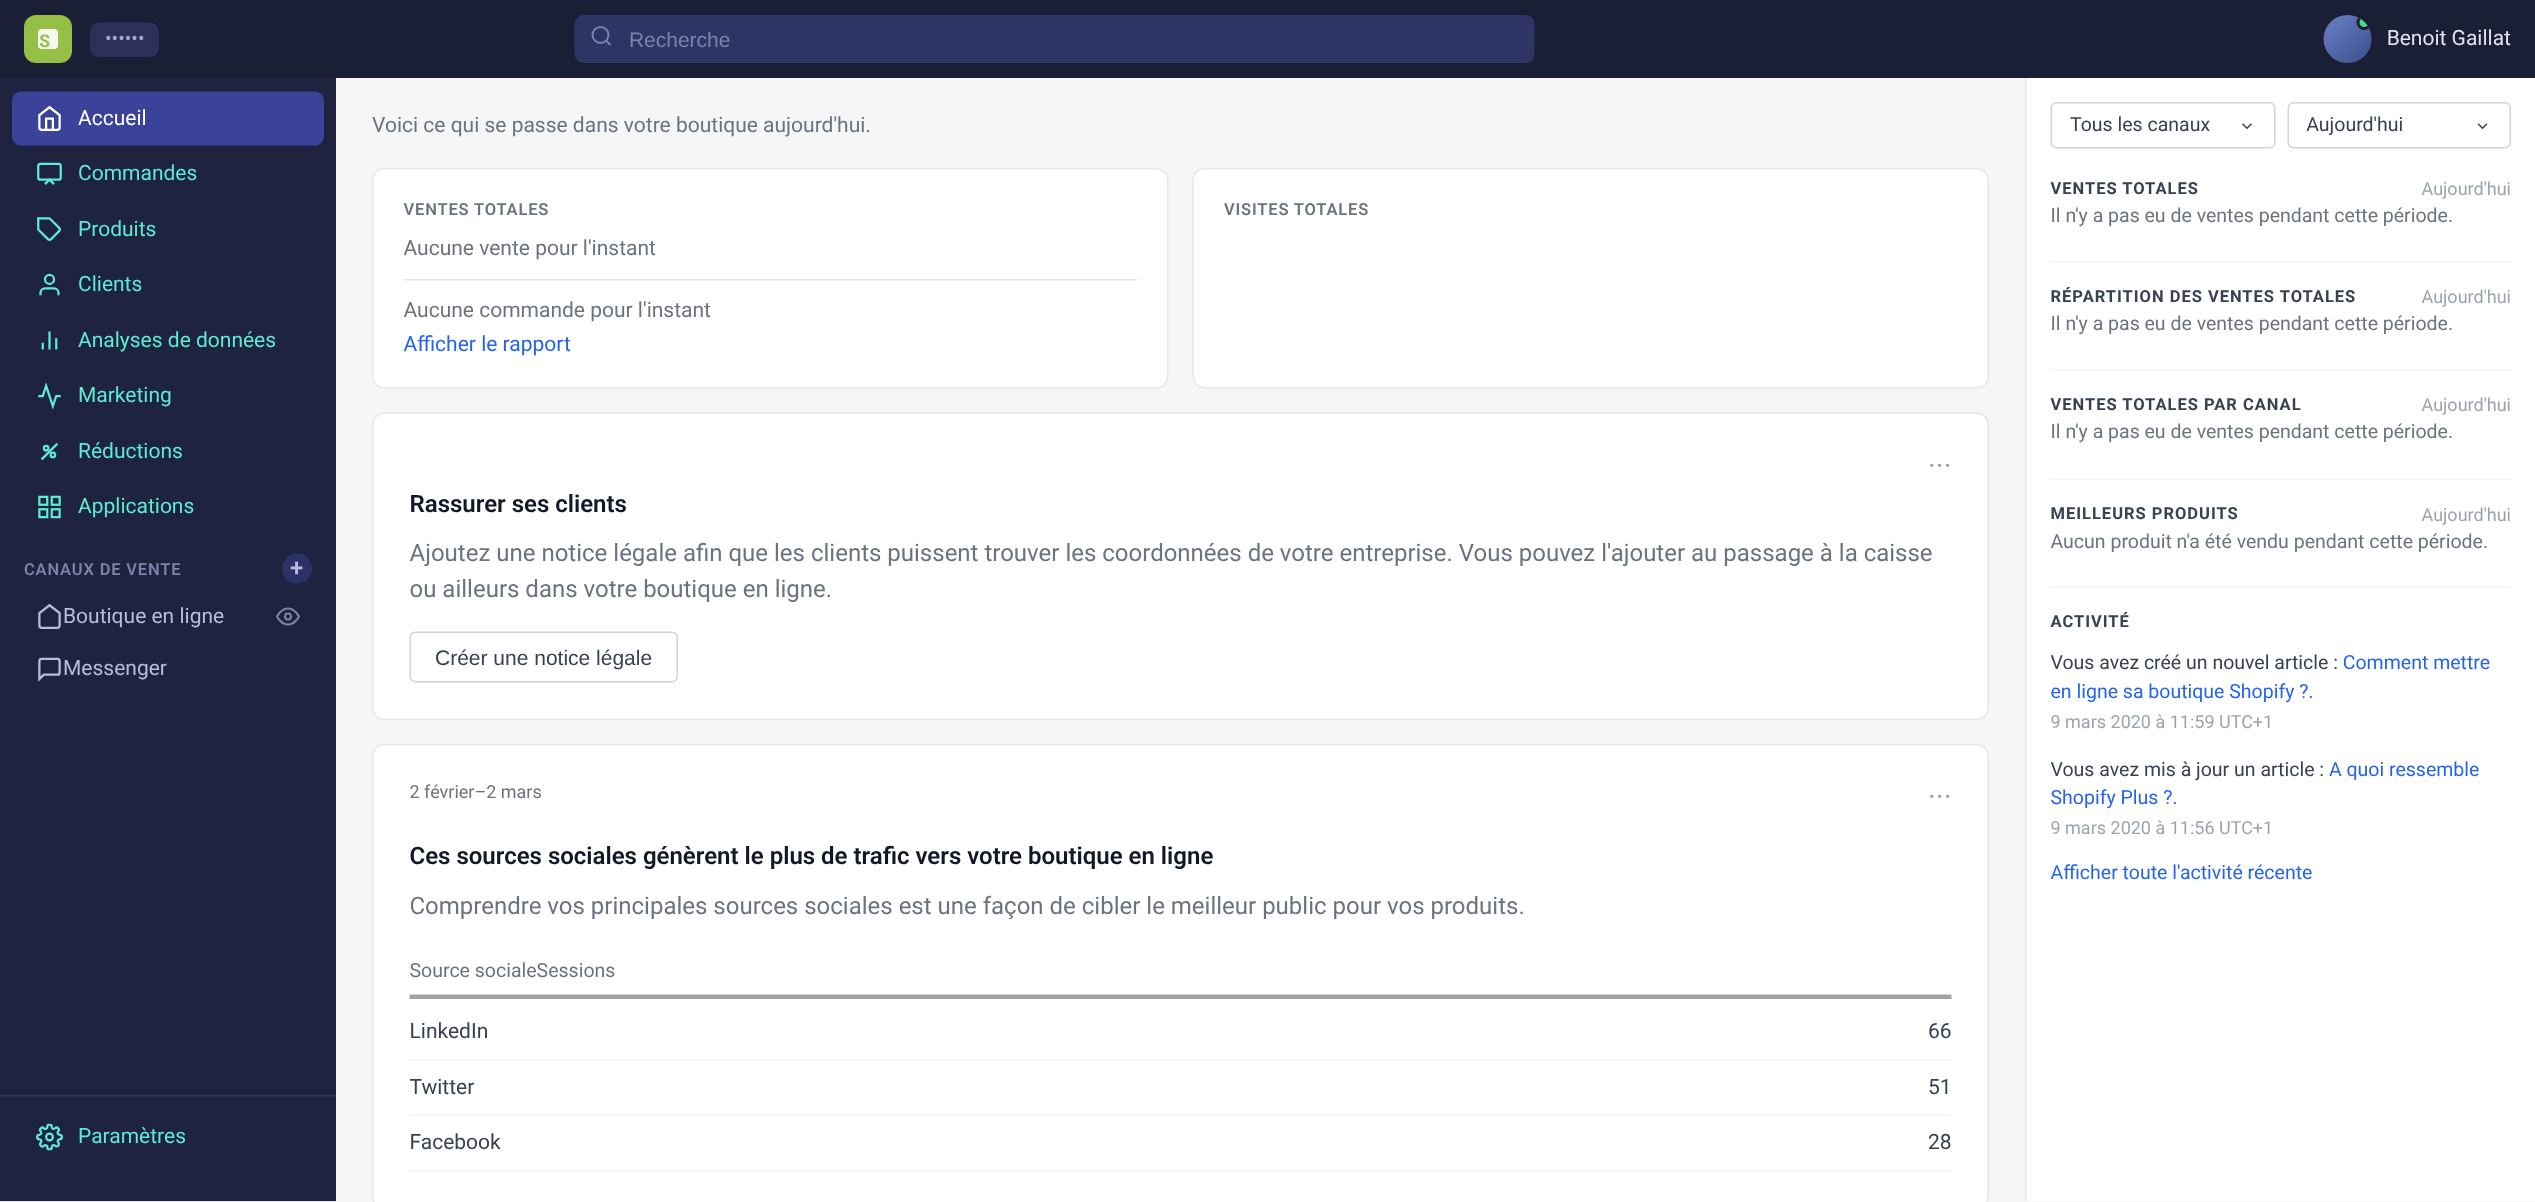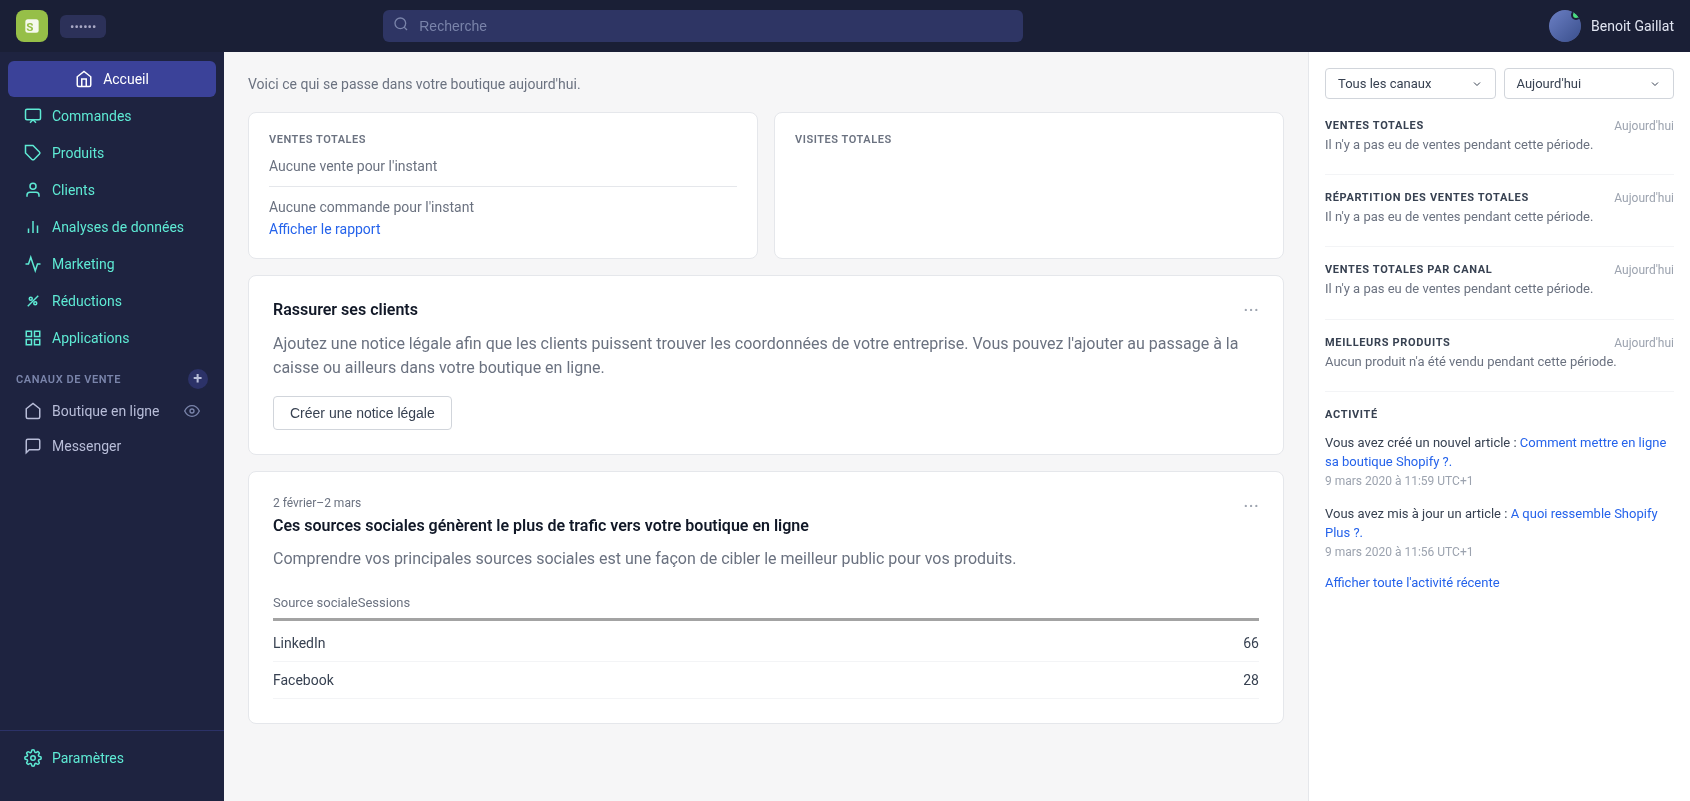--- a/index.html
+++ b/index.html
@@ -98,21 +98,20 @@
       padding: 9px 16px;
       color: #5eead4;
       font-size: 14px;
       cursor: pointer;
       border-radius: 6px;
       margin: 1px 8px;
     }
     .sidebar-item.active {
       background: #3b4299;
       color: #fff;
-      justify-content: center;
     }
     .sidebar-item svg { width: 18px; height: 18px; flex-shrink: 0; }
     .sidebar-section-title {
       font-size: 11px;
       font-weight: 600;
       color: #7a84aa;
       padding: 12px 16px 4px;
       display: flex;
       align-items: center;
       justify-content: space-between;
@@ -130,21 +129,21 @@
     .sidebar-channel-item {
       display: flex; align-items: center; gap: 10px;
       padding: 8px 16px;
       color: #b8bdd8;
       font-size: 14px;
       cursor: pointer;
       margin: 1px 8px;
       border-radius: 6px;
       justify-content: space-between;
     }
-    .sidebar-channel-left { display: flex; align-items: center; gap: 10px; }
+    .sidebar-channel-left { display: flex; align-items: center; }
     .sidebar-channel-icon {
       width: 18px; height: 18px;
       border-radius: 4px;
       display: flex; align-items: center; justify-content: center;
     }
     .sidebar-bottom {
       padding: 8px 0;
       border-top: 1px solid #2c3268;
       margin-top: auto;
     }
@@ -221,20 +220,21 @@
     .card-header {
       display: flex;
       justify-content: space-between;
       align-items: flex-start;
       margin-bottom: 12px;
     }
     .card-title {
       font-size: 16px;
       font-weight: 600;
       color: #111827;
+      margin-top: 26px;
     }
     .card-menu-btn {
       color: #9ca3af;
       cursor: pointer;
       font-size: 20px;
       line-height: 1;
     }
     .card-desc {
       font-size: 16px;
       color: #6b7280;
@@ -273,21 +273,21 @@
       padding: 10px 0;
       border-bottom: 1px solid #f3f4f6;
     }
     .table-row span {
       font-size: 14px;
       color: #374151;
     }
 
     
     .right-panel {
-      width: 382px;
+      width: 340px;
       background: #fff;
       border-left: 1px solid #e5e7eb;
       overflow-y: auto;
       padding: 16px;
       flex-shrink: 0;
     }
     .right-panel-controls {
       display: flex;
       gap: 8px;
       margin-bottom: 20px;
@@ -558,20 +558,24 @@
       <div class="table-header">
         <span>Source sociale</span>
         <span>Sessions</span>
       </div>
 
       <div class="table-row">
         <span>LinkedIn</span>
         <span>66</span>
       </div>
       <div class="table-row">
+        <span>Twitter</span>
+        <span>51</span>
+      </div>
+      <div class="table-row">
         <span>Facebook</span>
         <span>28</span>
       </div>
     </div>
   </main>
 
   <aside class="right-panel">
     <div class="right-panel-controls">
       <div class="rp-select">
         <span>Tous les canaux</span>

